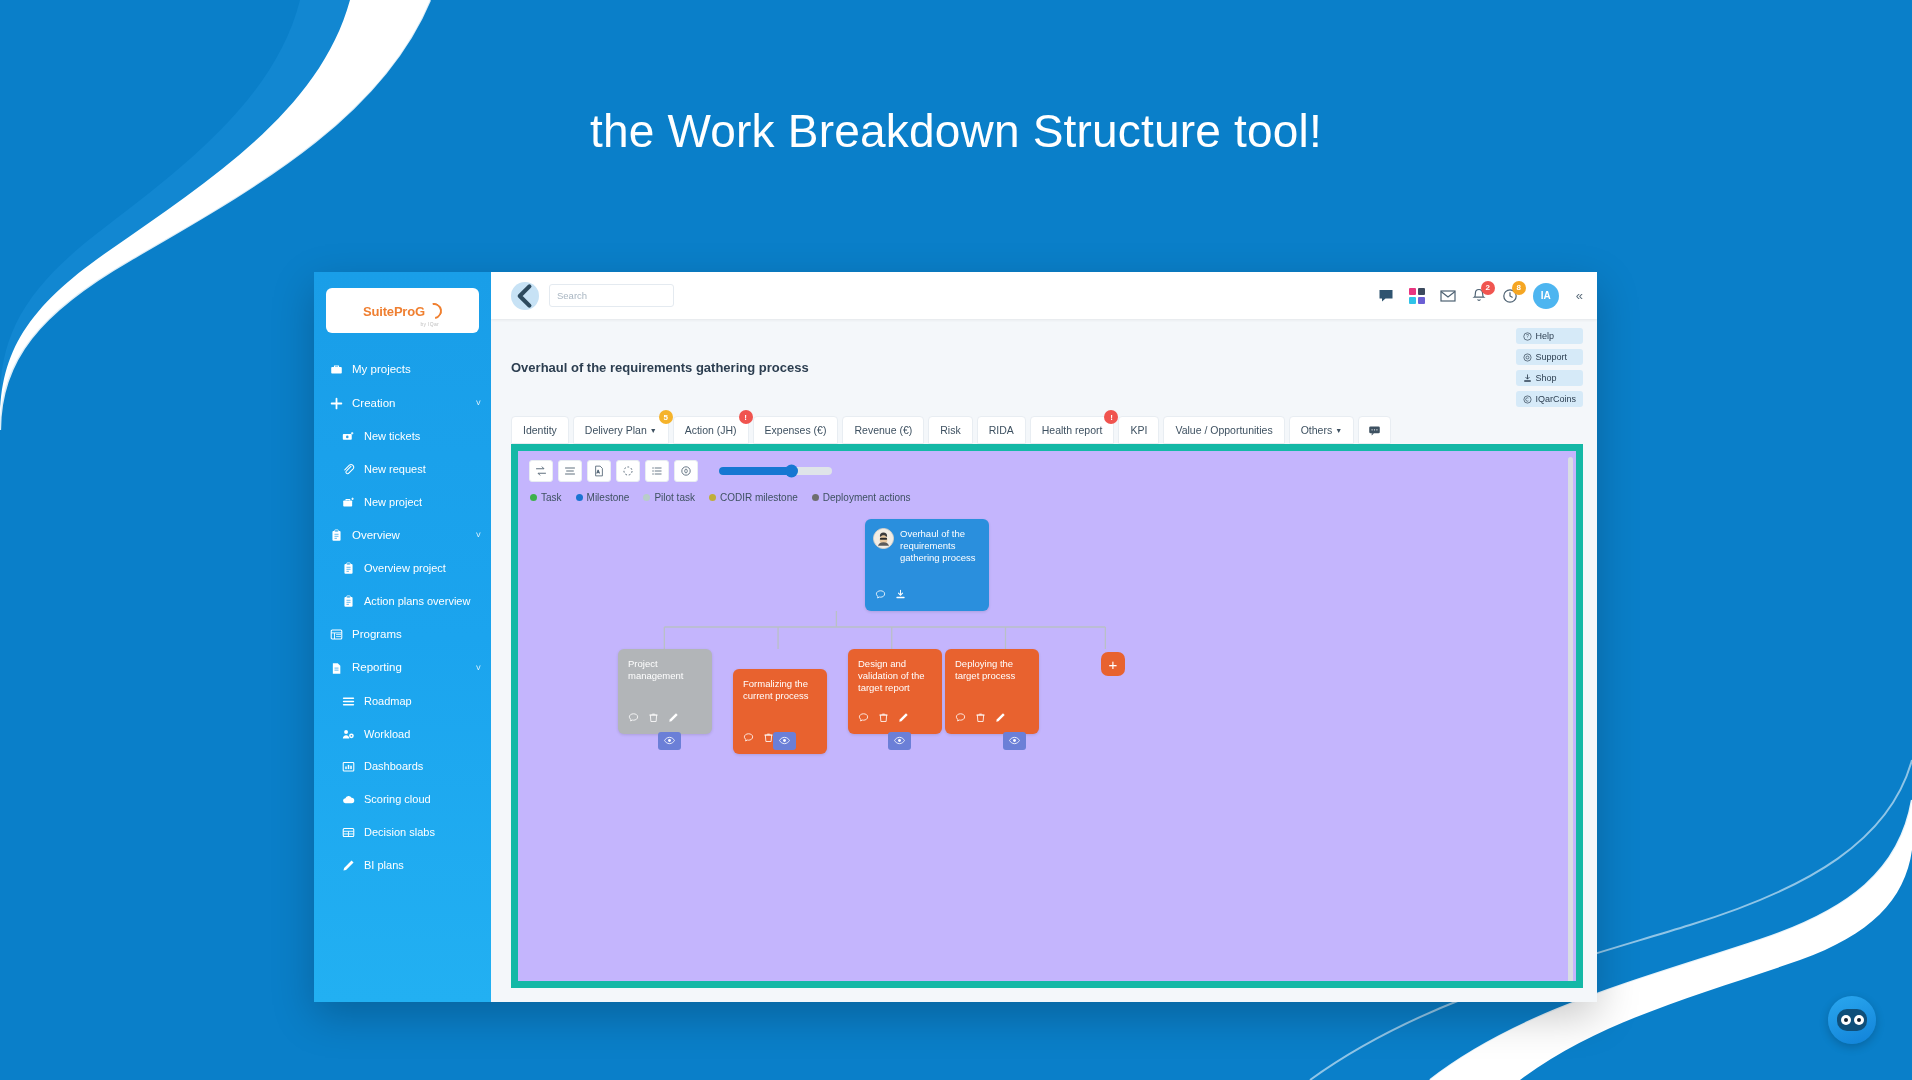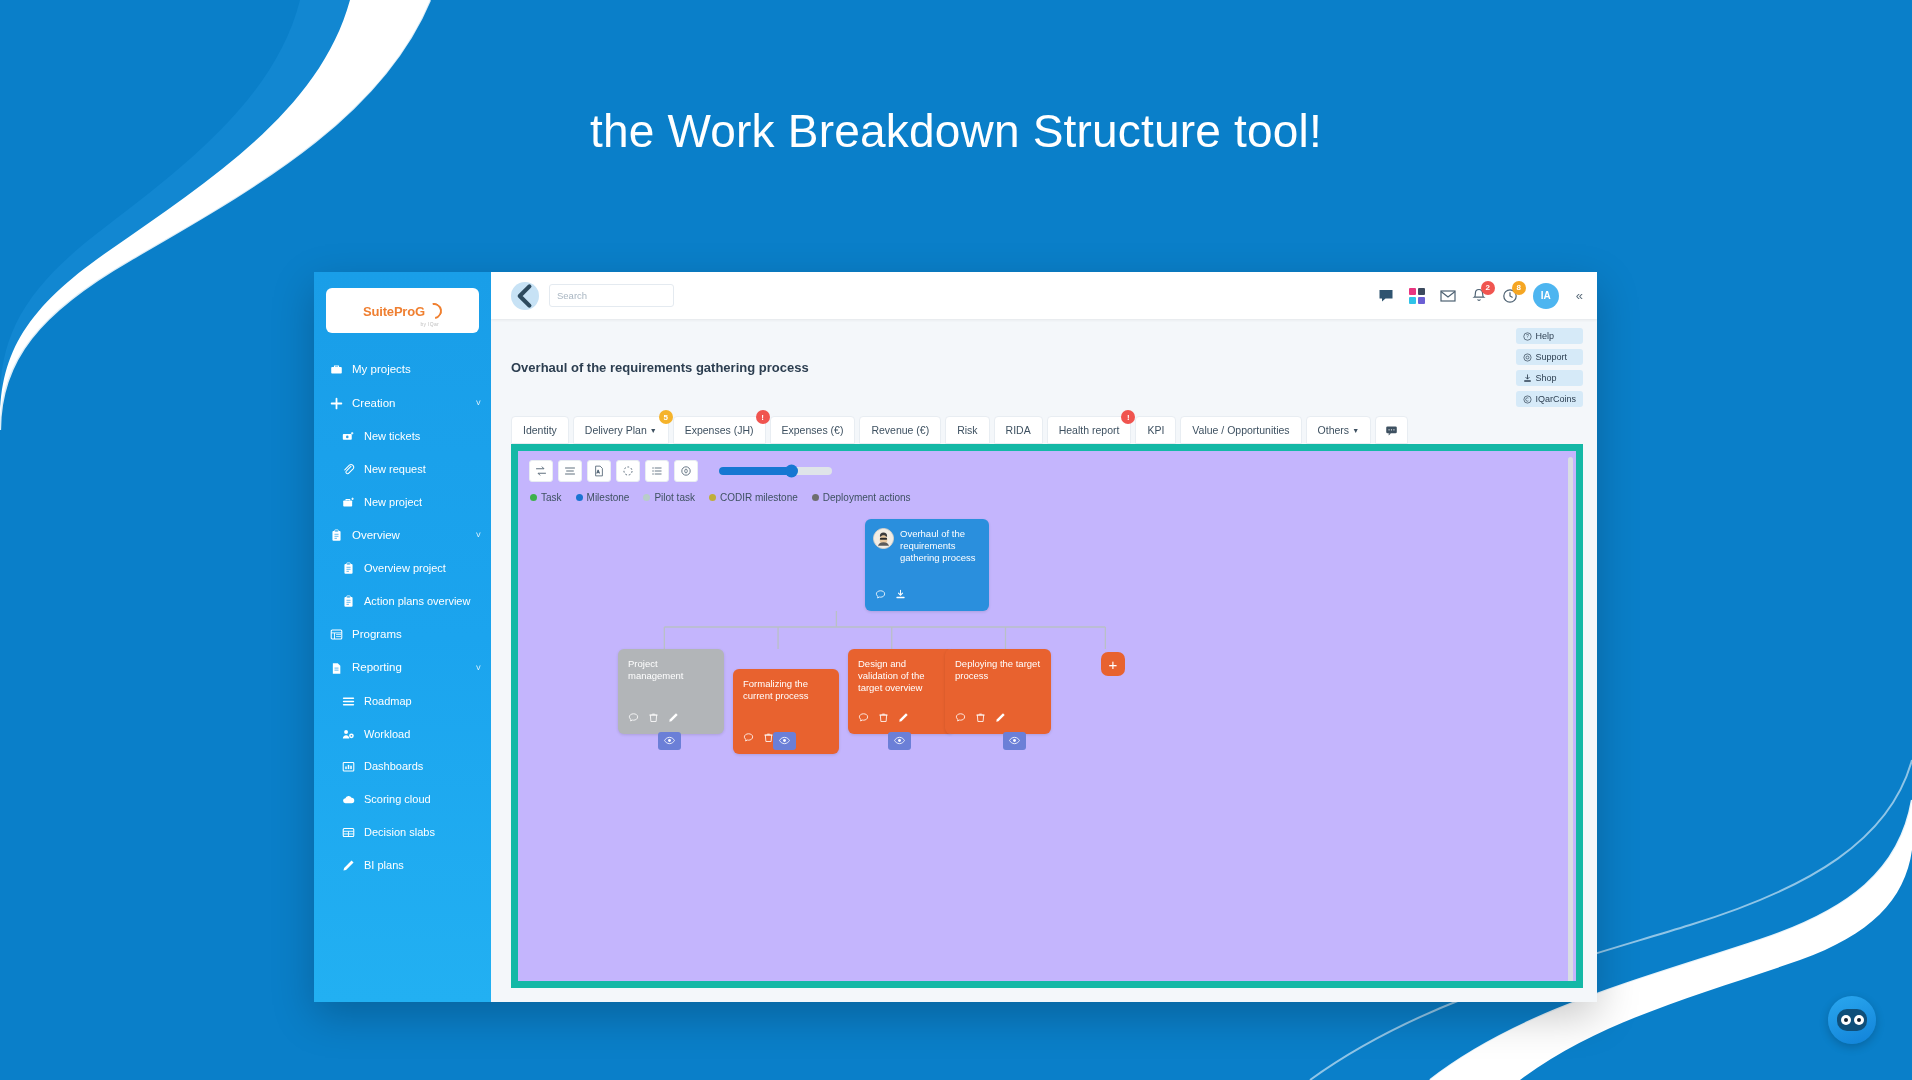--- a/index.html
+++ b/index.html
@@ -270,21 +270,21 @@
   }
   .node.root .root-inner { display: flex; gap: 6px; }
   .node .avatar-img {
     width: 21px; height: 21px; border-radius: 50%;
     background: #f0ece4;
     flex: 0 0 21px;
     position: relative; overflow: hidden;
     border: 1px solid #d8d2c8;
   }
   .node .node-title { flex: 1 1 auto; }
-  .node.child { width: 106px; height: 85px; }
+  .node.child { width: 94px; height: 85px; }
   .node .node-icons {
     position: absolute; left: 10px; bottom: 8px;
     display: flex; gap: 9px; align-items: center;
   }
   .node .node-icons svg { width: 11px; height: 11px; fill: #ffffff; }
   .eye-badge {
     position: absolute;
     width: 23px; height: 18px; border-radius: 3px;
     background: #6b7fd7;
     display: flex; align-items: center; justify-content: center;
@@ -612,21 +612,21 @@
     <div class="tabs" id="tabbar">
         <div class="tab">
           <span>Identity</span>
         </div>
         <div class="tab">
           <span>Delivery Plan</span>
           <span class="caret">▼</span>
           <span class="tbadge amber">5</span>
         </div>
         <div class="tab">
-          <span>Expenses (JH)</span>
+          <span>Action (JH)</span>
           <span class="tbadge red">!</span>
         </div>
         <div class="tab">
           <span>Expenses (€)</span>
         </div>
         <div class="tab">
           <span>Revenue (€)</span>
         </div>
         <div class="tab">
           <span>Risk</span>
@@ -784,21 +784,21 @@
                 <span><svg viewBox="0 0 16 16">
                     <path d="M11.6 1.9 14.1 4.4 5 13.5 1.9 14.1 2.5 11z" fill="#fff"></path>
                   </svg></span>
               </div></div>
             <div class="eye-badge" style="left: 255px; top: 217px;">
               <span><svg viewBox="0 0 16 16">
                   <path d="M8 3.4C4.4 3.4 1.6 6.2.8 8c.8 1.8 3.6 4.6 7.2 4.6S14.4 9.8 15.2 8C14.4 6.2 11.6 3.4 8 3.4z" fill="none" stroke="#fff" stroke-width="1.2"></path>
                   <circle cx="8" cy="8" r="2.1" fill="#fff"></circle>
                 </svg></span>
             </div>
-            <div class="node child" style="background: rgb(232, 98, 47); left: 330px; top: 134px;"><span class="node-title">Design and validation of the target overview</span><div class="node-icons">
+            <div class="node child" style="background: rgb(232, 98, 47); left: 330px; top: 134px;"><span class="node-title">Design and validation of the target report</span><div class="node-icons">
                 <span><svg viewBox="0 0 16 16">
                     <path d="M8 2.6c-3.4 0-6 2-6 4.5 0 1.5.9 2.8 2.3 3.6l-.5 2.4 2.6-1.4c.5.1 1 .2 1.6.2 3.4 0 6-2 6-4.8s-2.6-4.5-6-4.5z" fill="none" stroke="#fff" stroke-width="1.2"></path>
                   </svg></span>
                 <span><svg viewBox="0 0 16 16">
                     <path d="M3.4 4.4h9.2l-.8 9.4H4.2z" fill="none" stroke="#fff" stroke-width="1.2"></path>
                     <path d="M2 4.4h12M6.2 3.1h3.6" stroke="#fff" stroke-width="1.2"></path>
                   </svg></span>
                 <span><svg viewBox="0 0 16 16">
                     <path d="M11.6 1.9 14.1 4.4 5 13.5 1.9 14.1 2.5 11z" fill="#fff"></path>
                   </svg></span>

